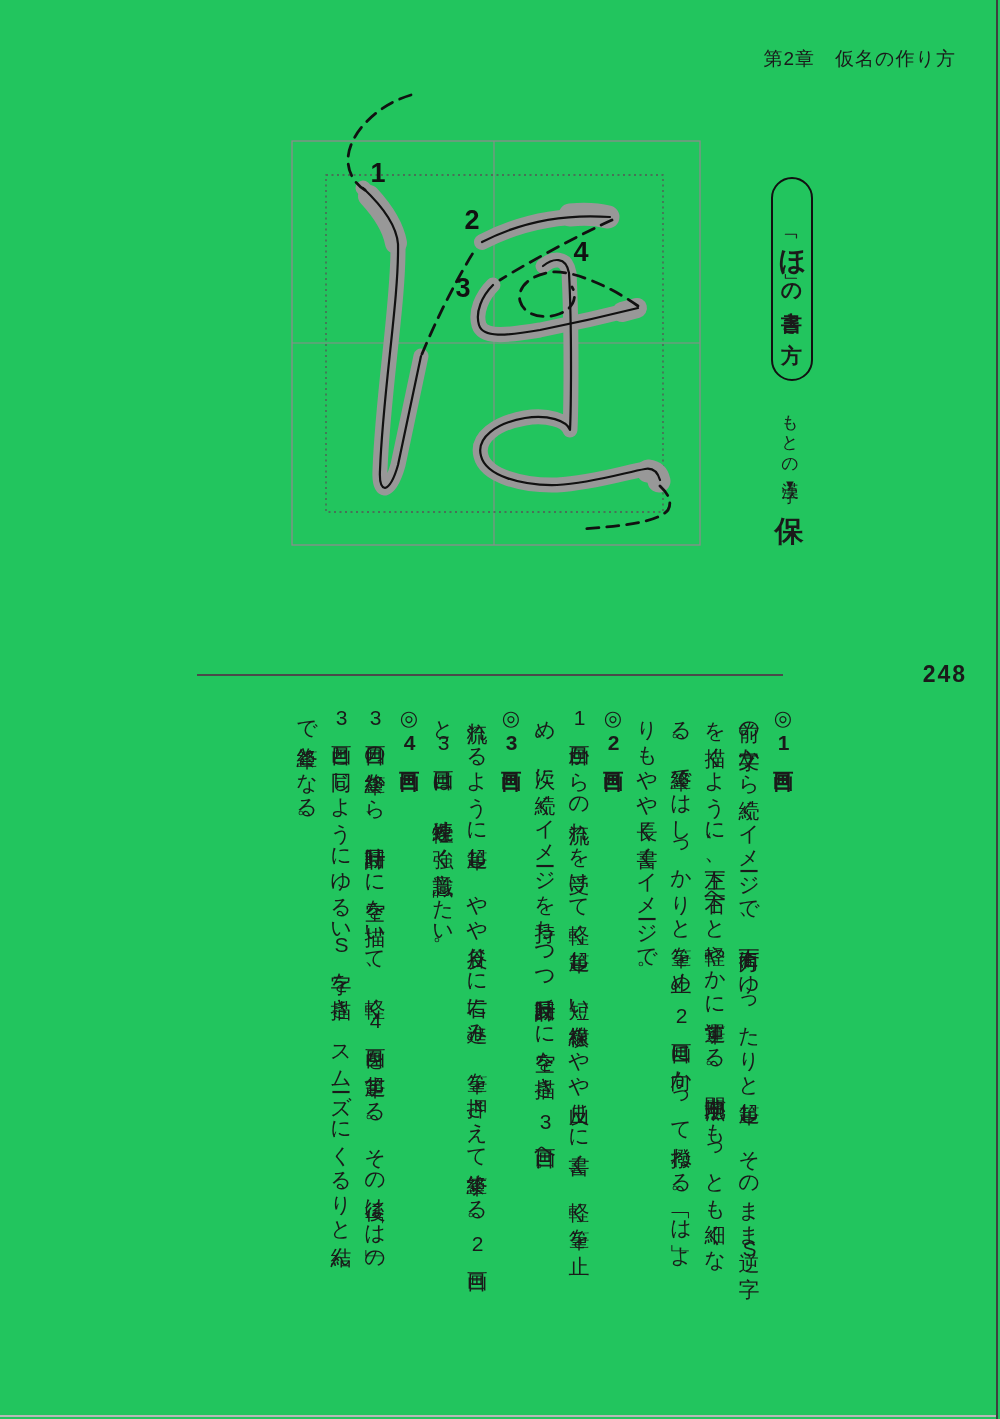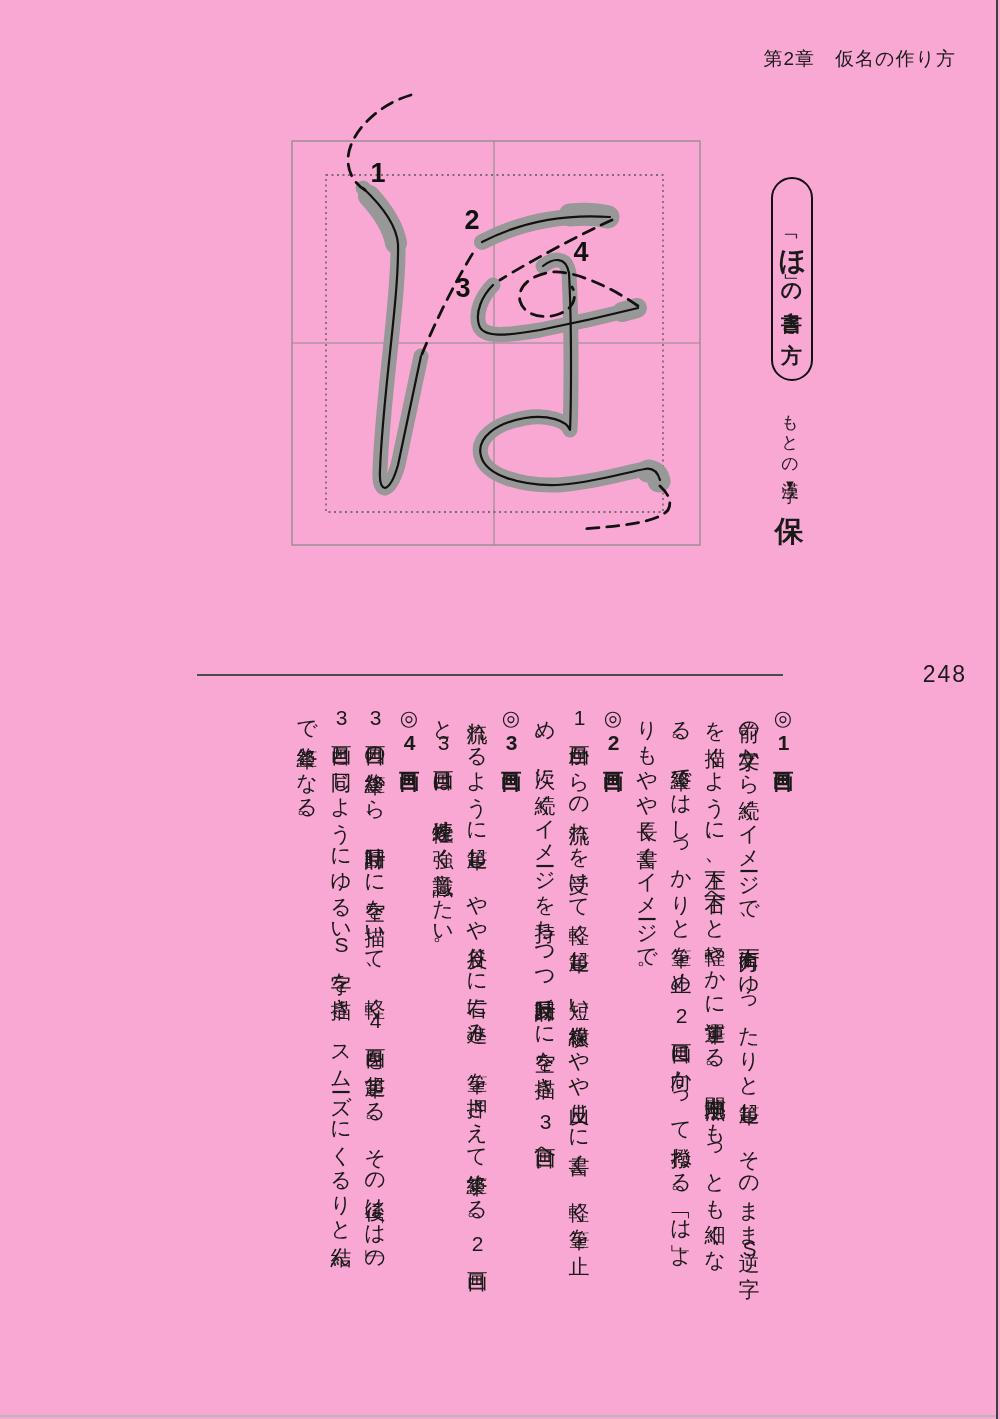--- a/index.html
+++ b/index.html
@@ -1,24 +1,24 @@
 <!DOCTYPE html>
 <html lang="ja"><head>
 <meta charset="utf-8">
 <style>
   html,body{margin:0;padding:0;background:#fff;}
   .page{
-    position:relative;width:1000px;height:1419px;background:#f9a8d4;
+    position:relative;width:1000px;height:1419px;background:#22c55e;
     font-family:"Liberation Sans","DejaVu Sans",sans-serif;color:#1a1a1a;overflow:hidden;
   }
   
   .hdr{position:absolute;top:46px;right:44px;font-size:19px;letter-spacing:1px;white-space:pre;}
   .right-border{position:absolute;left:996px;top:0;width:2px;height:1419px;background:#3f3f3f;}
   .bottom-border{position:absolute;left:0;top:1415px;width:996px;height:2px;background:#b8b8b8;}
-  .pagenum{position:absolute;top:661px;right:33px;font-size:23px;font-weight:normal;letter-spacing:2px;}
+  .pagenum{position:absolute;top:661px;right:33px;font-size:23px;font-weight:bold;letter-spacing:2px;}
   .hrule{position:absolute;left:197px;top:674px;width:586px;height:2px;background:#4a4a4a;}
 
   
   .titlebox{
     position:absolute;left:771px;top:177px;width:42px;height:204px;box-sizing:border-box;
     border:2px solid #111;border-radius:22px;
     writing-mode:vertical-rl;text-orientation:mixed;
     display:flex;align-items:center;justify-content:center;
     font-weight:bold;line-height:1;
   }

